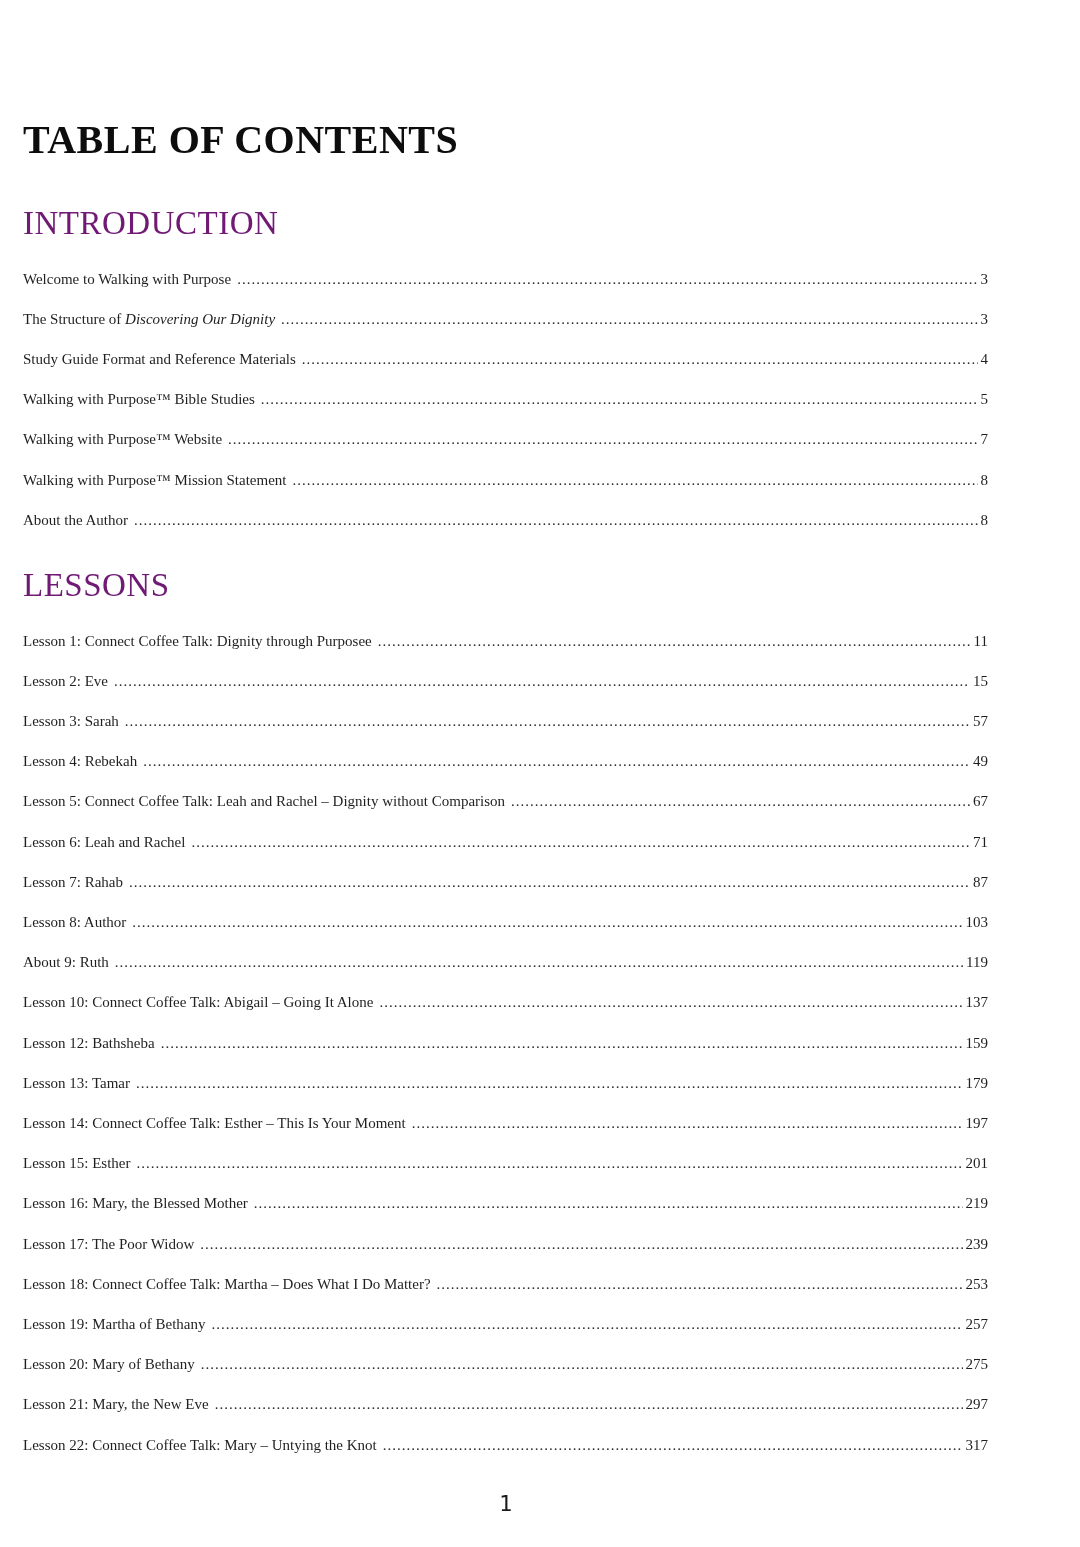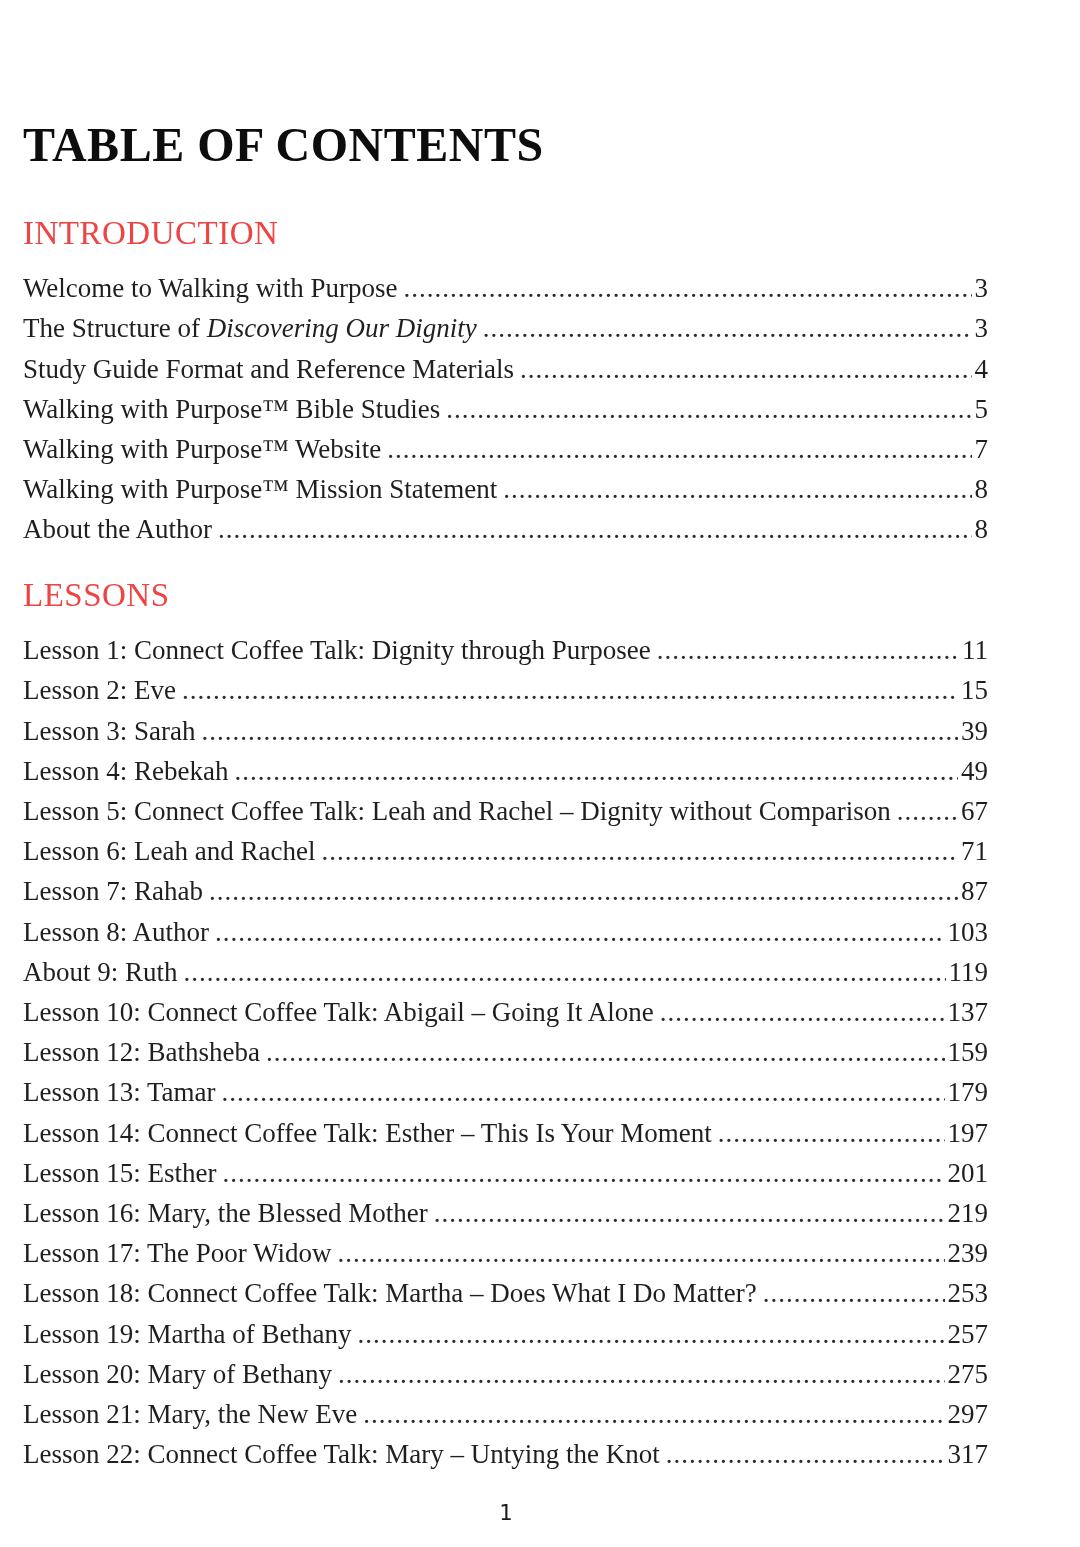--- a/index.html
+++ b/index.html
@@ -9,40 +9,40 @@
     width: 1080px;
     height: 1547px;
     background: #ffffff;
     padding: 116px 92px 0 23px;
     font-family: "Liberation Serif", serif;
     color: #1f1f1f;
     overflow: hidden;
   }
   .doc-title {
     margin: 0 0 40px 0;
-    font-size: 48px;
+    font-size: 40px;
     line-height: 1.2;
     font-weight: 700;
     letter-spacing: 0.5px;
     color: #0d0d0d;
   }
   .section-heading {
     margin: 0 0 15px 0;
     font-size: 33px;
     line-height: 1.2;
     font-weight: 400;
     letter-spacing: 0.5px;
-    color: #ef4444;
+    color: #701a75;
   }
   section.toc-section { margin: 0 0 26px 0; }
   .toc-row {
     display: flex;
     align-items: center;
     line-height: 40.2px;
-    font-size: 27px;
+    font-size: 15px;
     white-space: nowrap;
   }
   .toc-label { flex: 0 0 auto; }
   .toc-label i { }
   .dot-leader {
     flex: 1 1 auto;
     min-width: 20px;
     overflow: hidden;
     white-space: nowrap;
     margin: 0 3px 0 6px;
@@ -129,21 +129,21 @@
 
   <div class="toc-row">
     <span class="toc-label"><span class="t-pre">Lesson 2: Eve</span><i class="t-italic"></i></span>
     <span class="dot-leader"></span>
     <span class="toc-page-num">15</span>
   </div>
 
   <div class="toc-row">
     <span class="toc-label"><span class="t-pre">Lesson 3: Sarah</span><i class="t-italic"></i></span>
     <span class="dot-leader"></span>
-    <span class="toc-page-num">39</span>
+    <span class="toc-page-num">57</span>
   </div>
 
   <div class="toc-row">
     <span class="toc-label"><span class="t-pre">Lesson 4: Rebekah</span><i class="t-italic"></i></span>
     <span class="dot-leader"></span>
     <span class="toc-page-num">49</span>
   </div>
 
   <div class="toc-row">
     <span class="toc-label"><span class="t-pre">Lesson 5: Connect Coffee Talk: Leah and Rachel – Dignity without Comparison</span><i class="t-italic"></i></span>

